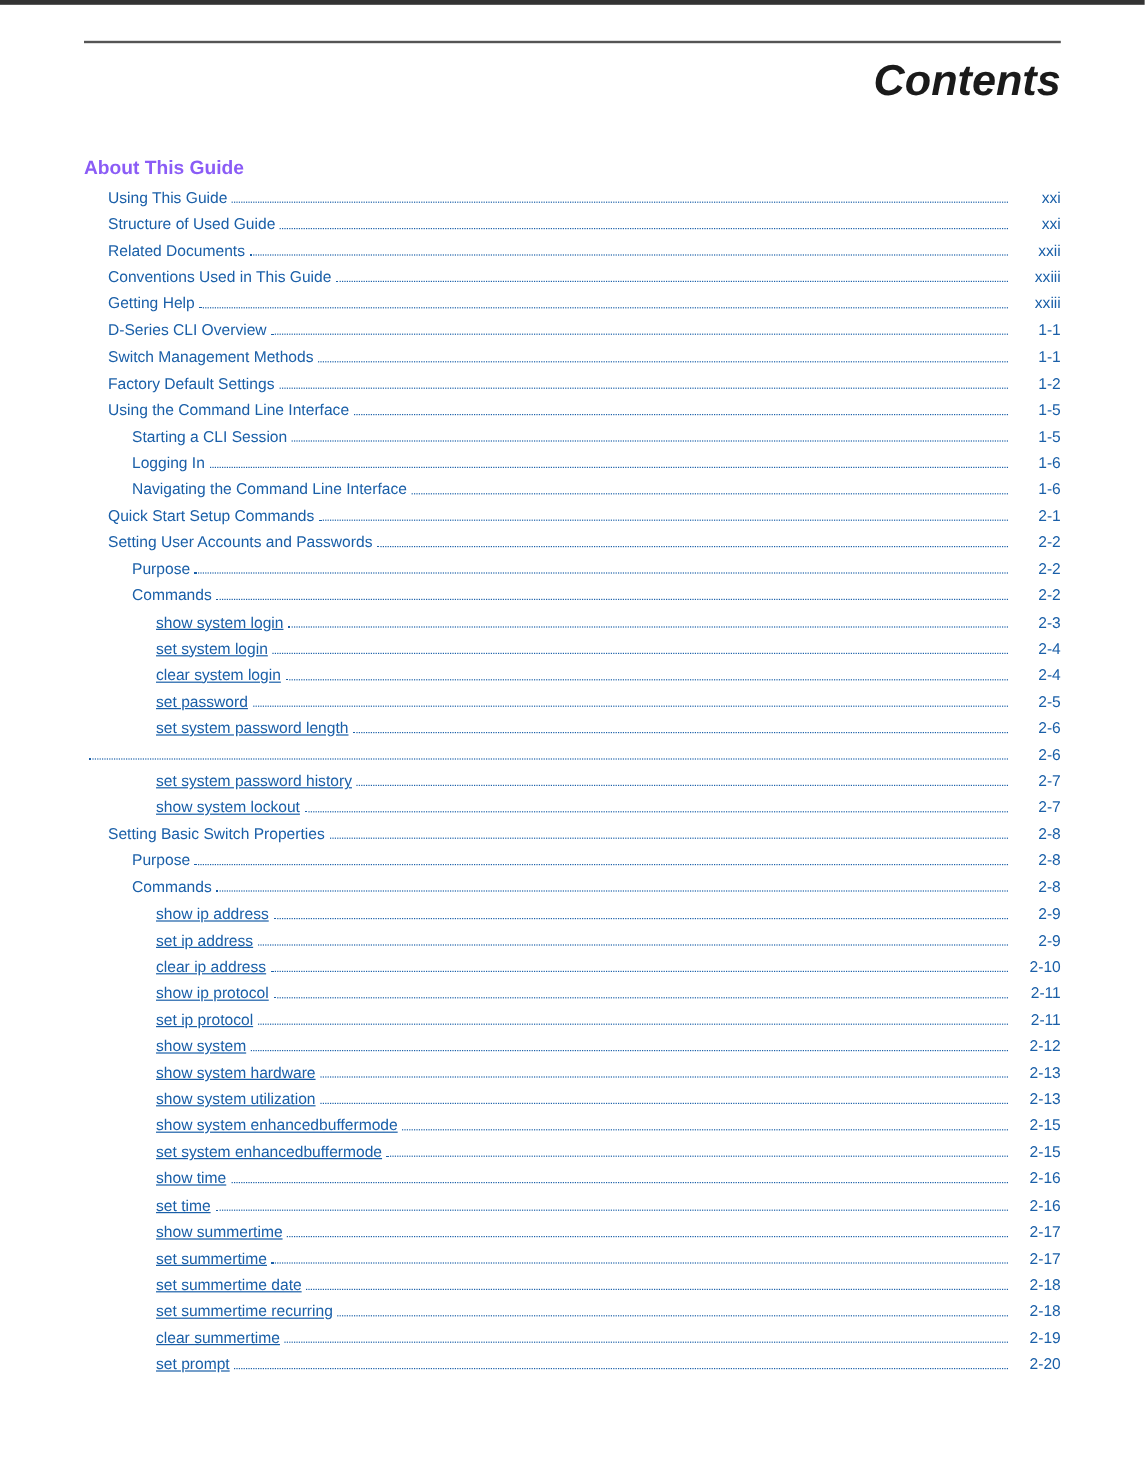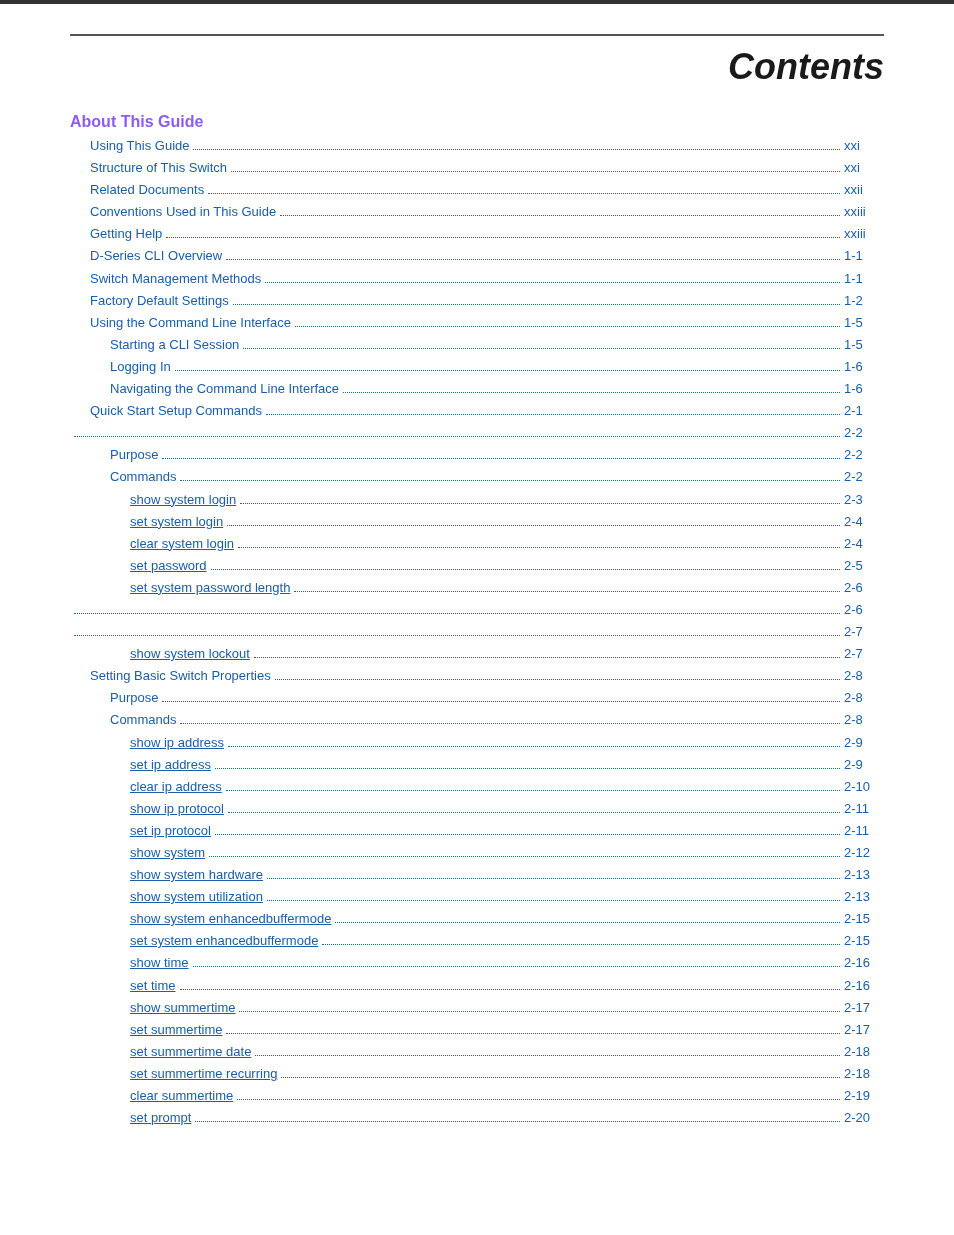--- a/index.html
+++ b/index.html
@@ -19,21 +19,21 @@
     }
     .page-container {
       padding: 30px 70px 60px 70px;
     }
     .page-title {
       text-align: right;
       font-size: 36px;
       font-weight: bold;
       font-style: italic;
       color: #1a1a1a;
-      margin-bottom: 25px;
+      margin-bottom: 44px;
       margin-top: 10px;
     }
     .section-heading {
       font-size: 16px;
       font-weight: bold;
       color: #8b5cf6;
       margin-top: 24px;
       margin-bottom: 4px;
     }
     .toc-entry {
@@ -52,20 +52,21 @@
     .toc-entry .dots {
       flex: 1;
       border-bottom: 1px dotted #1a5fa8;
       margin: 0 4px 3px 4px;
       min-width: 20px;
     }
     .toc-entry .page-num {
       flex-shrink: 0;
       white-space: nowrap;
       min-width: 40px;
+      text-align: right;
     }
     .indent-1 { padding-left: 20px; }
     .indent-2 { padding-left: 40px; }
     .indent-3 { padding-left: 60px; text-decoration: underline; }
     .chapter-heading {
       font-size: 17px;
       font-weight: bold;
       color: #000;
       margin-top: 28px;
       margin-bottom: 4px;
@@ -85,21 +86,21 @@
   <h1 class="page-title">Contents</h1>
 
   <div class="section-heading">About This Guide</div>
   <div id="about-entries">
       <div class="toc-entry">
         <span class="entry-label indent-1">Using This Guide</span>
         <span class="dots"></span>
         <span class="page-num">xxi</span>
       </div>
       <div class="toc-entry">
-        <span class="entry-label indent-1">Structure of This Switch</span>
+        <span class="entry-label indent-1">Structure of Used Guide</span>
         <span class="dots"></span>
         <span class="page-num">xxi</span>
       </div>
       <div class="toc-entry">
         <span class="entry-label indent-1">Related Documents</span>
         <span class="dots"></span>
         <span class="page-num">xxii</span>
       </div>
       <div class="toc-entry">
         <span class="entry-label indent-1">Conventions Used in This Guide</span>
@@ -151,20 +152,21 @@
       </div>
     </div>
 
   <div id="chapter2-entries">
       <div class="toc-entry">
         <span class="entry-label indent-1">Quick Start Setup Commands</span>
         <span class="dots"></span>
         <span class="page-num">2-1</span>
       </div>
       <div class="toc-entry">
+        <span class="entry-label indent-1">Setting User Accounts and Passwords</span>
         <span class="dots"></span>
         <span class="page-num">2-2</span>
       </div>
       <div class="toc-entry">
         <span class="entry-label indent-2">Purpose</span>
         <span class="dots"></span>
         <span class="page-num">2-2</span>
       </div>
       <div class="toc-entry">
         <span class="entry-label indent-2">Commands</span>
@@ -194,20 +196,21 @@
       <div class="toc-entry">
         <span class="entry-label indent-3">set system password length</span>
         <span class="dots"></span>
         <span class="page-num">2-6</span>
       </div>
       <div class="toc-entry">
         <span class="dots"></span>
         <span class="page-num">2-6</span>
       </div>
       <div class="toc-entry">
+        <span class="entry-label indent-3">set system password history</span>
         <span class="dots"></span>
         <span class="page-num">2-7</span>
       </div>
       <div class="toc-entry">
         <span class="entry-label indent-3">show system lockout</span>
         <span class="dots"></span>
         <span class="page-num">2-7</span>
       </div>
       <div class="toc-entry">
         <span class="entry-label indent-1">Setting Basic Switch Properties</span>

